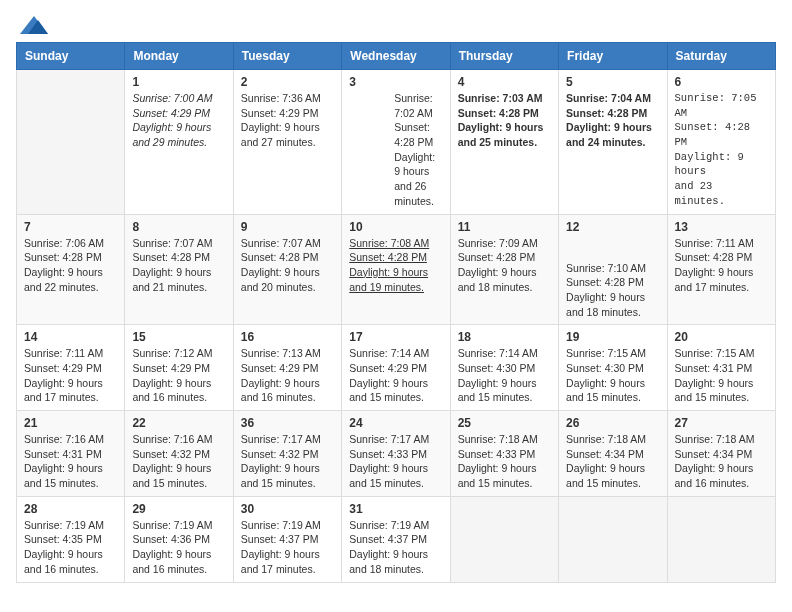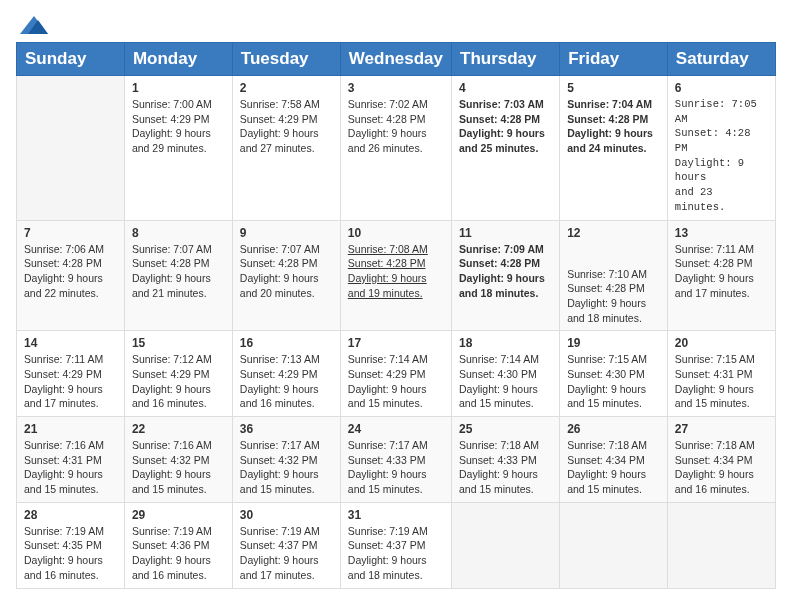--- a/index.html
+++ b/index.html
@@ -57,21 +57,21 @@
     .calendar {
       width: 100%;
       border-collapse: collapse;
       border: 1px solid #ccc;
     }
     .calendar th {
       background-color: #3a7abf;
       color: #fff;
       text-align: left;
       padding: 6px 8px;
-      font-size: 17px;
+      font-size: 12px;
       border: 1px solid #2d6aaf;
     }
     .calendar td {
       vertical-align: top;
       padding: 5px 7px;
       border: 1px solid #ddd;
       width: calc(100% / 7);
       min-height: 80px;
       font-size: 11px;
       color: #333;
@@ -127,35 +127,35 @@
         <th>Thursday</th>
         <th>Friday</th>
         <th>Saturday</th>
       </tr>
   </thead>
   <tbody id="calendar-body">
   <tr>
         <td class="empty-cell"></td>
         <td>
           <span class="day-num">1</span>
-          <div class="day-info" style="white-space: pre-line;">Sunrise: 7:00 AM
+          <div class="day-info" style="white-space: pre-line; font-style: italic;">Sunrise: 7:00 AM
 Sunset: 4:29 PM
 Daylight: 9 hours
 and 29 minutes.</div>
         </td>
         <td>
           <span class="day-num">2</span>
-          <div class="day-info" style="white-space: pre-line;">Sunrise: 7:58 AM
+          <div class="day-info" style="white-space: pre-line;">Sunrise: 7:36 AM
 Sunset: 4:29 PM
 Daylight: 9 hours
 and 27 minutes.</div>
         </td>
         <td>
           <span class="day-num">3</span>
-          <div class="day-info" style="white-space: pre-line;">Sunrise: 7:02 AM
+          <div class="day-info" style="white-space: pre-line; margin-left: 45px;">Sunrise: 7:02 AM
 Sunset: 4:28 PM
 Daylight: 9 hours
 and 26 minutes.</div>
         </td>
         <td>
           <span class="day-num">4</span>
           <div class="day-info" style="white-space: pre-line; font-weight: bold;">Sunrise: 7:03 AM
 Sunset: 4:28 PM
 Daylight: 9 hours
 and 25 minutes.</div>
@@ -199,21 +199,21 @@
         </td>
         <td>
           <span class="day-num">10</span>
           <div class="day-info" style="white-space: pre-line; text-decoration: underline;">Sunrise: 7:08 AM
 Sunset: 4:28 PM
 Daylight: 9 hours
 and 19 minutes.</div>
         </td>
         <td>
           <span class="day-num">11</span>
-          <div class="day-info" style="white-space: pre-line; font-weight: bold;">Sunrise: 7:09 AM
+          <div class="day-info" style="white-space: pre-line;">Sunrise: 7:09 AM
 Sunset: 4:28 PM
 Daylight: 9 hours
 and 18 minutes.</div>
         </td>
         <td>
           <span class="day-num">12</span>
           <div class="day-info" style="white-space: pre-line; margin-top: 27px;">Sunrise: 7:10 AM
 Sunset: 4:28 PM
 Daylight: 9 hours
 and 18 minutes.</div>

